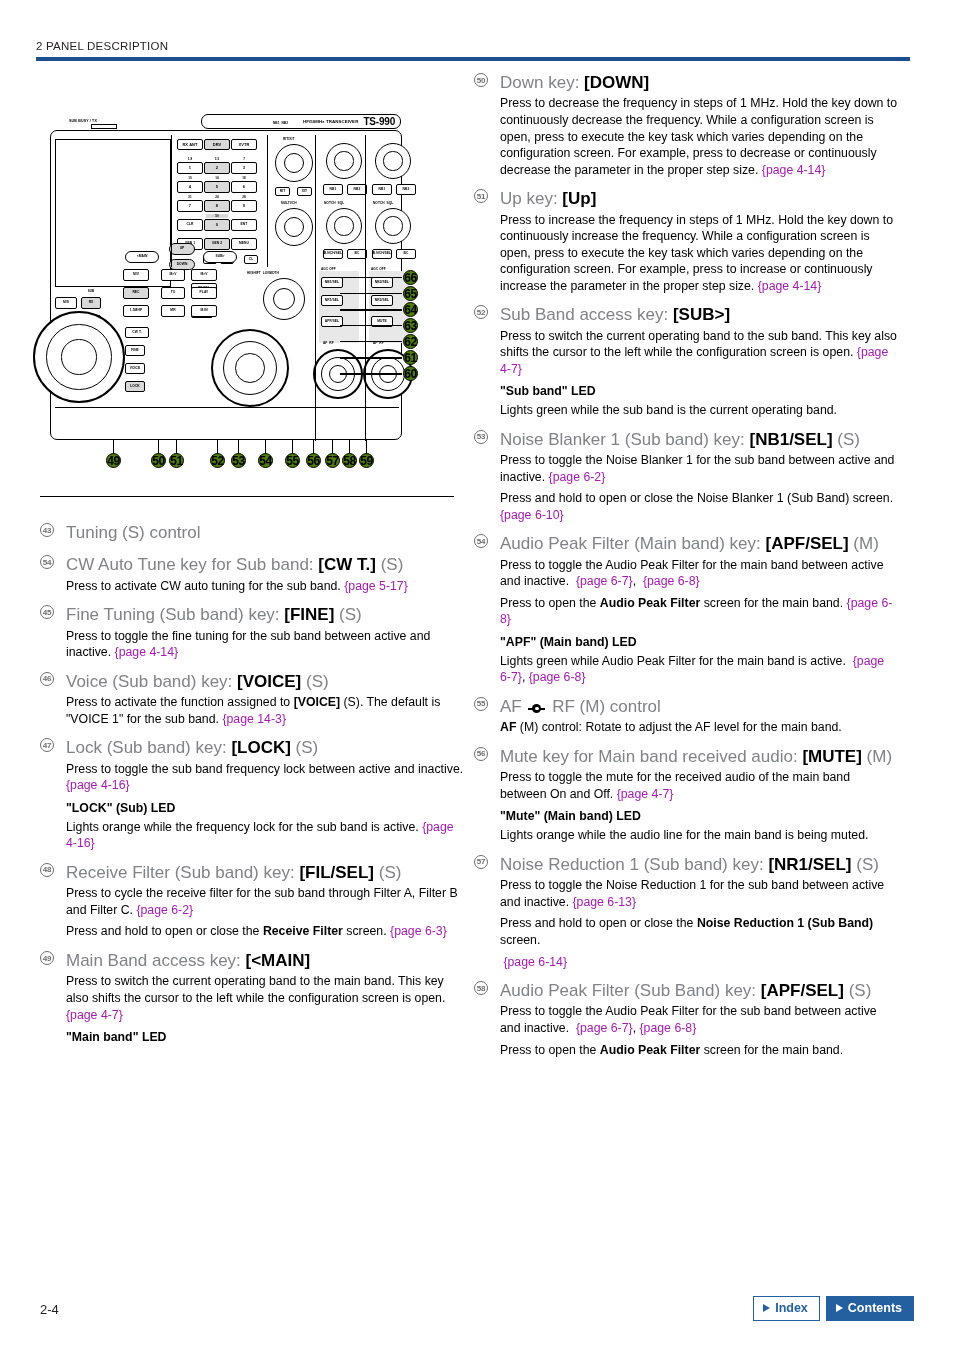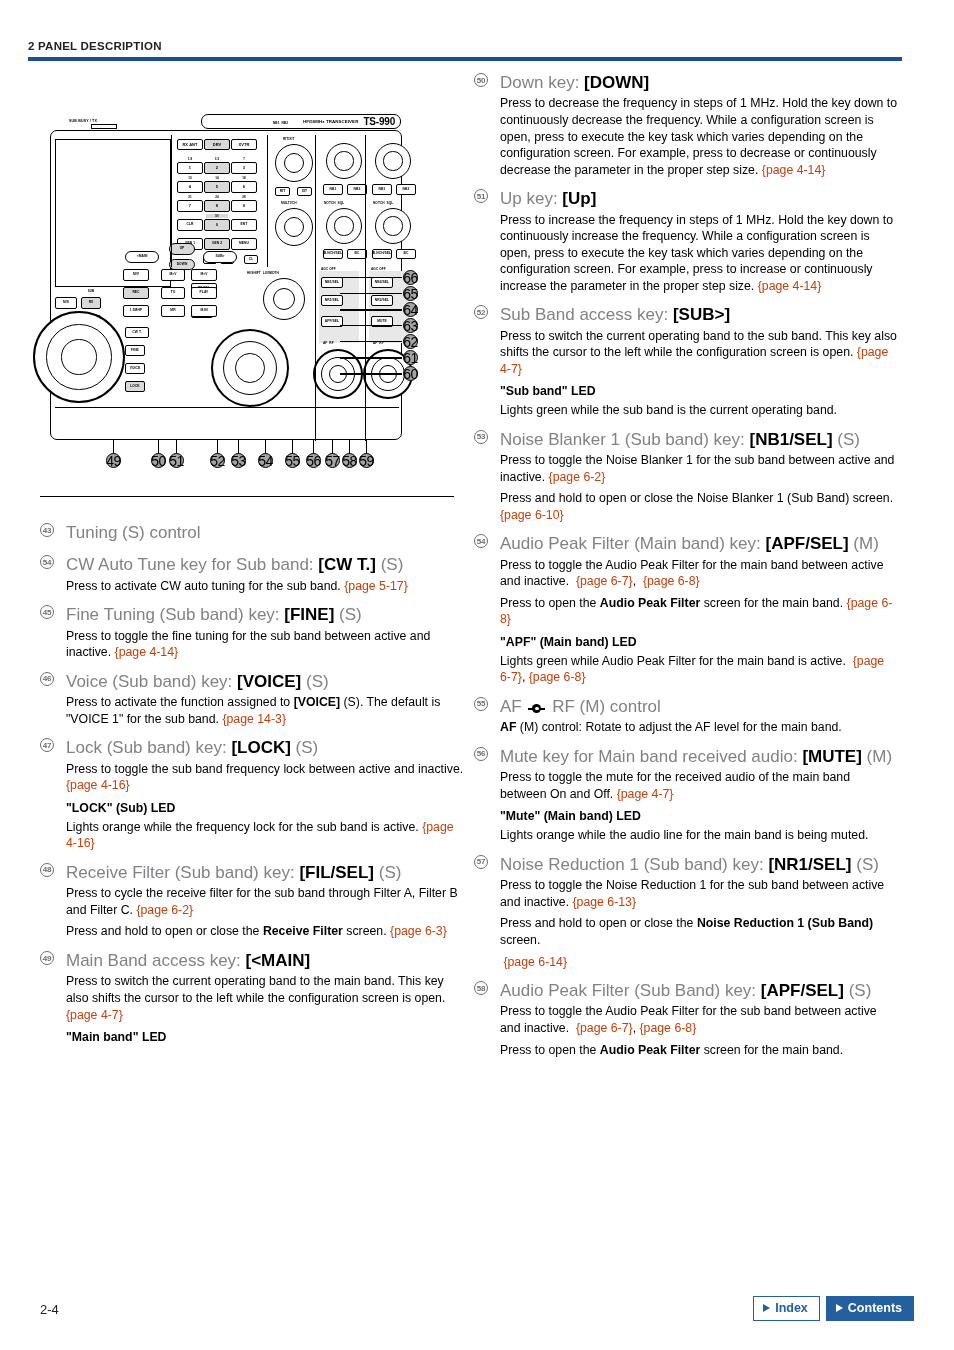--- a/index.html
+++ b/index.html
@@ -6,21 +6,21 @@
   body {
     width: 954px; height: 1350px;
     background: #ffffff;
     font-family: "Liberation Sans", sans-serif;
     color: #000000;
     position: relative;
     overflow: hidden;
   }
 
   
-  .page-header { position: absolute; left: 28px; top: 40px; width: 874px; font-weight: bold; }
+  .page-header { position: absolute; left: 36px; top: 40px; width: 874px; }
   .page-header .htitle {
     font-size: 11.5px; letter-spacing: .02em; color: #231f20;
   }
   .page-header .hrule {
     margin-top: 5px; height: 4px; background: #1d4f8f; width: 100%;
   }
 
   
   .col { position: absolute; top: 72px; width: 424px; }
   .col-left  { left: 40px; }
@@ -106,23 +106,23 @@
   }
 
   .vline { position: absolute; width: 1.1px; background: #000; }
   .hline { position: absolute; height: 1.1px; background: #000; }
   .shade-col { position: absolute; background: #e8e8e8; }
 
   
   .callout {
     position: absolute;
     width: 15px; height: 15px; border-radius: 50%;
-    border: 1.3px solid #000; background: #a3a3a3;
+    border: 1.3px solid #000; background: #4d7c0f;
     display: flex; align-items: center; justify-content: center;
-    font-size: 14px; font-weight: normal; letter-spacing: -.03em;
+    font-size: 12px; font-weight: bold; letter-spacing: -.03em;
   }
   .lead { position: absolute; background: #000; }
 
   .sep-rule {
     position: absolute; left: 0; top: 424px;
     width: 414px; height: 1.4px; background: #000;
   }
 
   
   .items { position: absolute; left: 0; top: 0; width: 424px; }
@@ -139,21 +139,21 @@
     font-size: 17px; color: #808285; line-height: 1.32;
     margin-bottom: 1px;
   }
   .item-title b { color: #000; font-weight: bold; }
   .para {
     font-size: 12.3px; color: #000; line-height: 1.345;
     margin-bottom: 5px;
   }
   .para:last-child { margin-bottom: 0; }
   .para b { font-weight: bold; }
-  .ref { color: #c2410c; }
+  .ref { color: #a21caf; }
   .led-head {
     font-size: 12.3px; font-weight: bold; color: #000;
     margin-top: 7px; margin-bottom: 4px;
   }
 
   
   .afrf-glyph {
     display: inline-block; position: relative;
     width: 17px; height: 9px; vertical-align: -1px; margin: 0 2px;
   }

